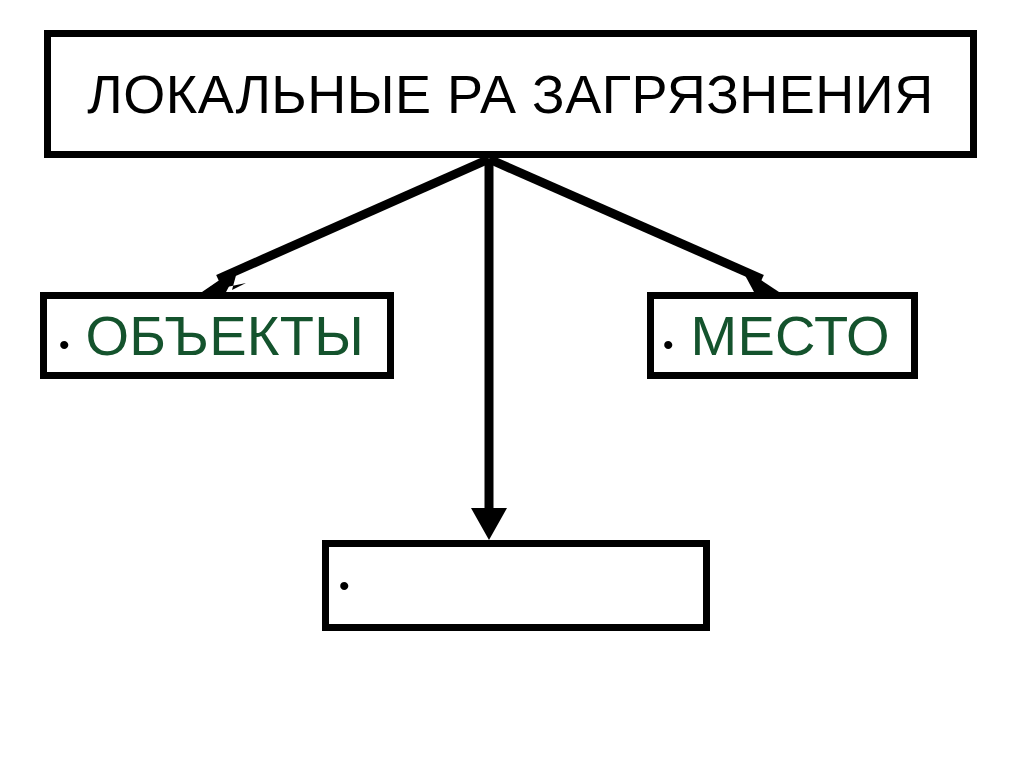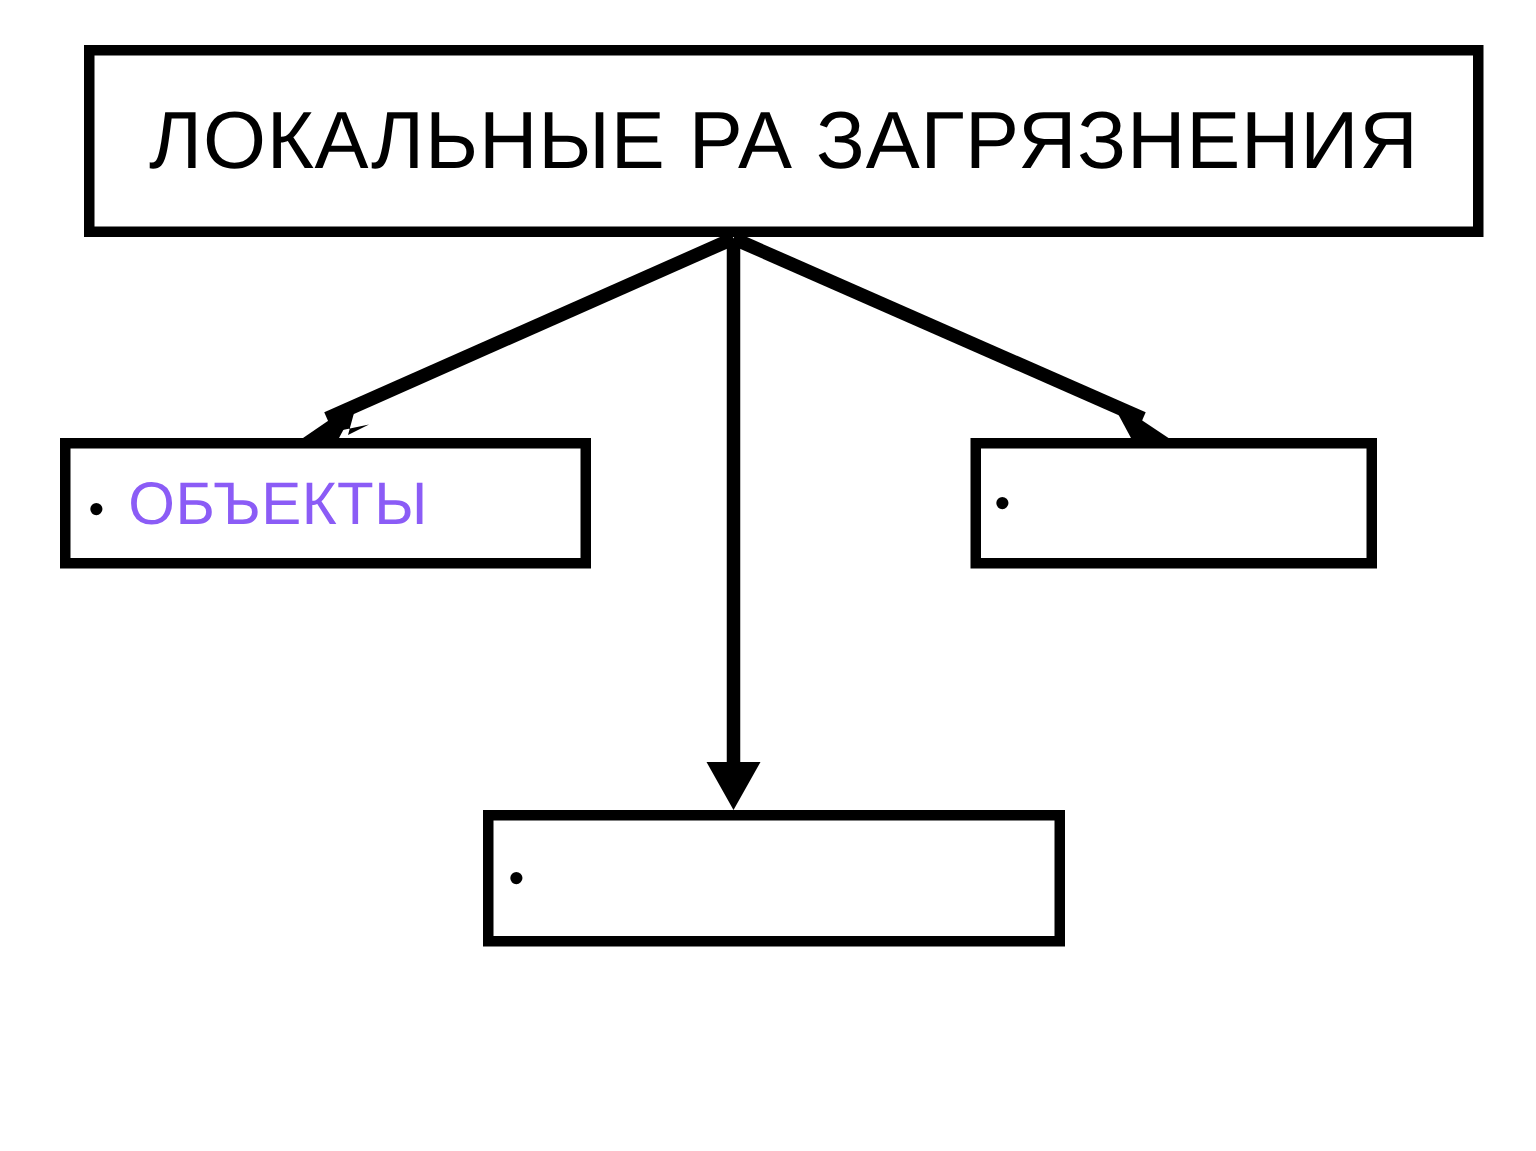--- a/index.html
+++ b/index.html
@@ -30,21 +30,21 @@
   .node {
     position: absolute;
     box-sizing: border-box;
     background: #ffffff;
     border: 7px solid #000000;
     display: flex;
     align-items: center;
     z-index: 2;
   }
   .node-title {
-    left: 56px;
+    left: 44px;
     top: 30px;
     width: 933px;
     height: 128px;
     justify-content: center;
   }
   .node-title .node-text {
     font-size: 54px;
     letter-spacing: 0.5px;
     line-height: 1;
     color: #000000;
@@ -76,23 +76,23 @@
     align-items: baseline;
     white-space: nowrap;
   }
   .bullet {
     font-size: 30px;
     line-height: 1;
     color: #000000;
     margin-right: 6px;
   }
   .node-leaf .node-text {
-    font-size: 40px;
+    font-size: 56px;
     line-height: 1;
-    color: #8b5cf6;
+    color: #14532d;
     letter-spacing: 0.3px;
   }
   .node-objects .bullet-row { padding-left: 12px; }
   .node-place .bullet-row   { padding-left: 9px; }
   .node-sources .bullet-row { padding-left: 10px; }
   .node-objects .bullet { margin-right: 16px; }
   .node-place .bullet   { margin-right: 17px; }
   .node-sources .bullet { margin-right: 16px; }
 </style>
 </head>
@@ -126,20 +126,21 @@
   <div class="node node-leaf node-objects">
     <div class="bullet-row">
       <span class="bullet">•</span>
       <span class="node-text">ОБЪЕКТЫ</span>
     </div>
   </div>
 
   <div class="node node-leaf node-place">
     <div class="bullet-row">
       <span class="bullet">•</span>
+      <span class="node-text">МЕСТО</span>
     </div>
   </div>
 
   <div class="node node-leaf node-sources">
     <div class="bullet-row">
       <span class="bullet">•</span>
     </div>
   </div>
 
 </div>

